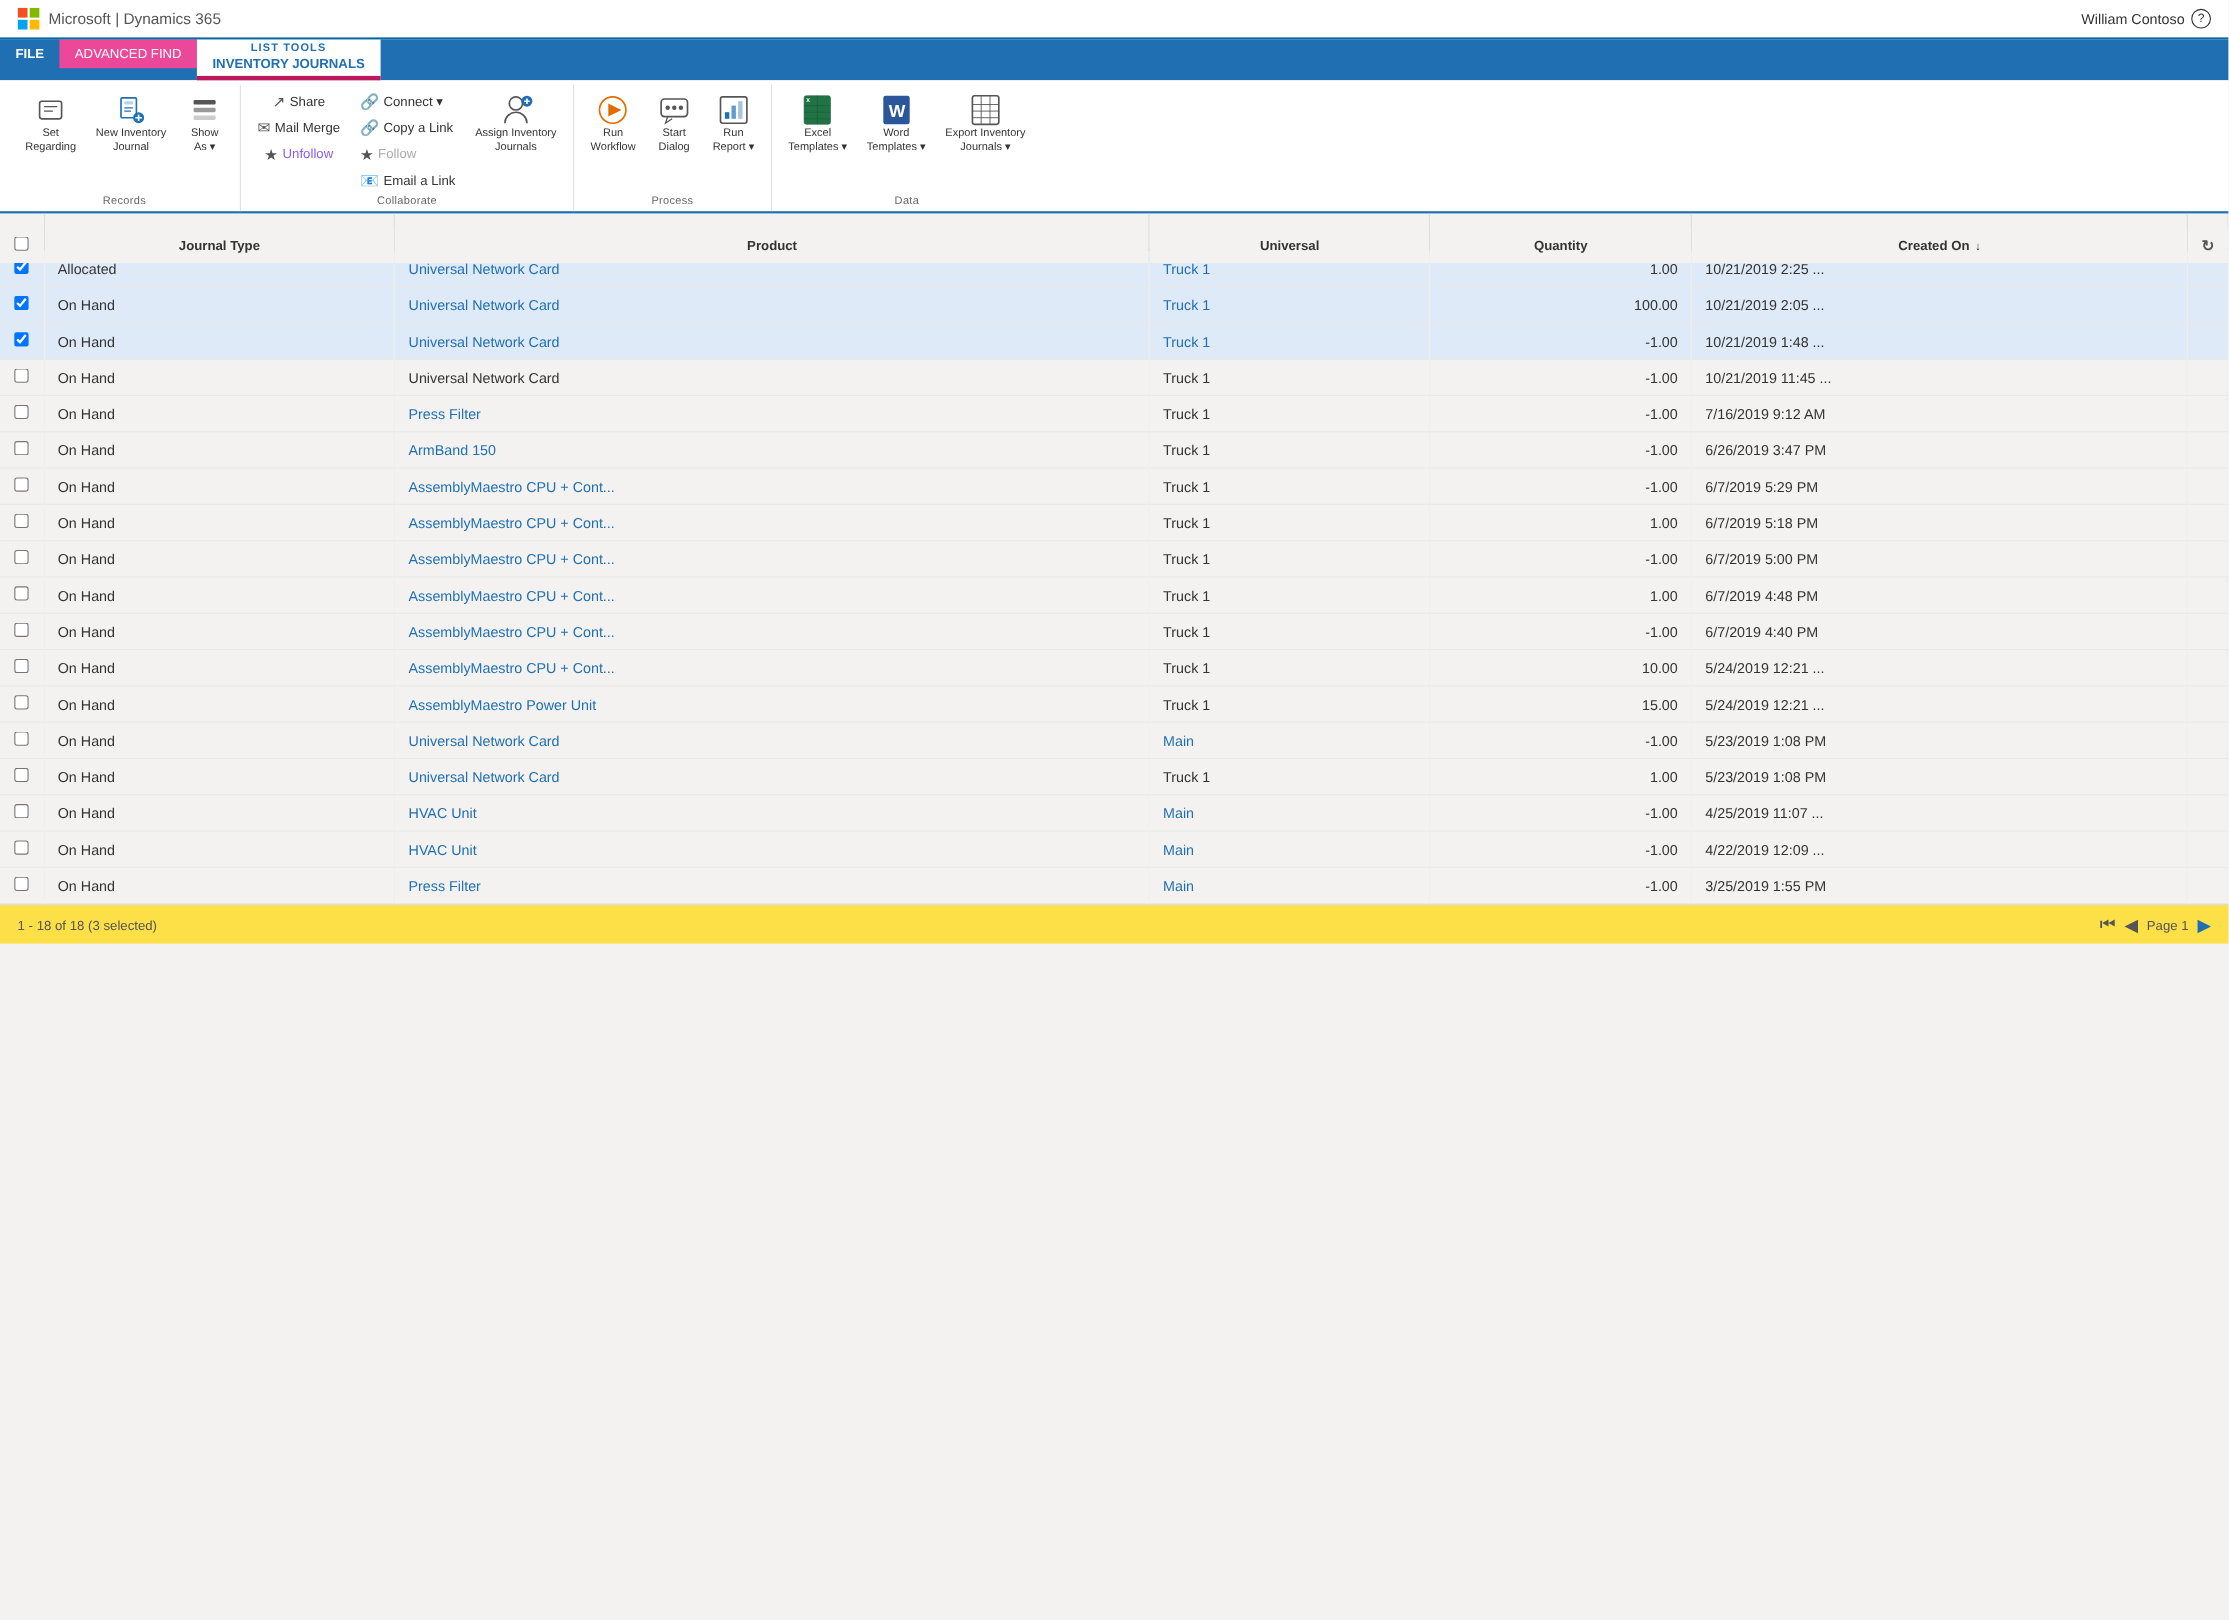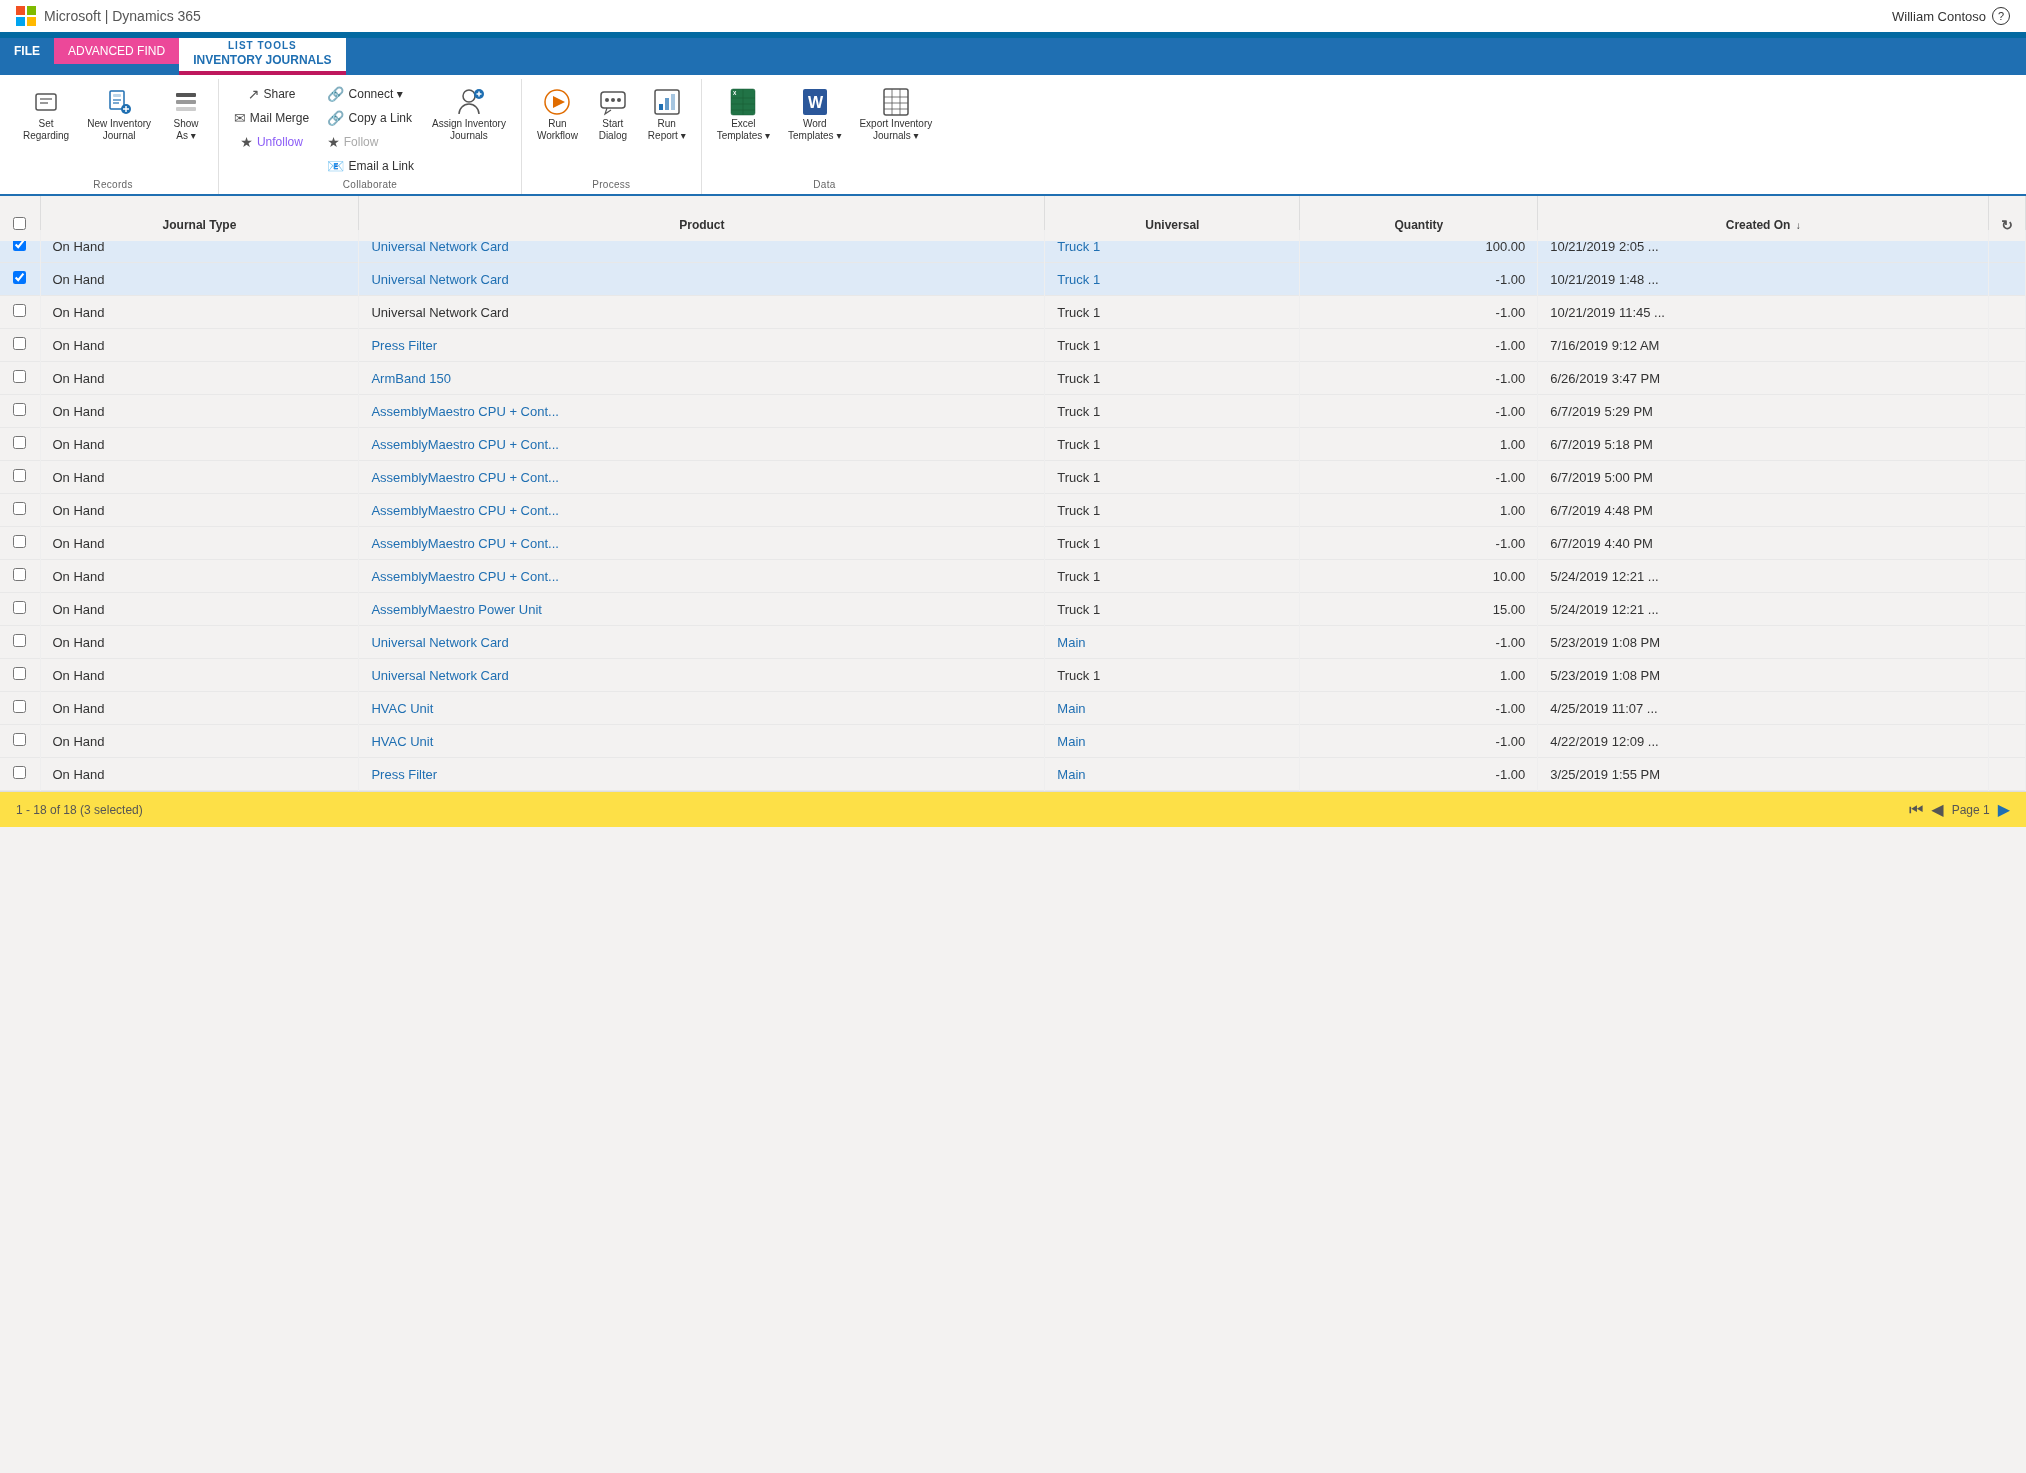--- a/index.html
+++ b/index.html
@@ -4,21 +4,21 @@
   <style>
     * { box-sizing: border-box; margin: 0; padding: 0; }
     body { font-family: 'Segoe UI', Arial, sans-serif; font-size: 13px; background: #f3f2f1; color: #333; }
 
     
     .top-bar {
       display: flex;
       align-items: center;
       justify-content: space-between;
       background: #fff;
-      border-bottom: 6px solid #0369a1;
+      border-bottom: 2px solid #0369a1;
       padding: 16px 16px;
       height: 36px;
     }
     .top-bar-brand {
       display: flex;
       align-items: center;
       gap: 8px;
       font-size: 14px;
       color: #555;
     }
@@ -394,20 +394,29 @@
         <th>Product</th>
         <th>Universal</th>
         <th>Quantity</th>
         <th>Created On <span class="sort-arrow">↓</span></th>
         <th style="width:36px;">
           <span style="cursor:pointer;font-size:14px;color:#555;">↻</span>
         </th>
       </tr>
     </thead>
     <tbody id="table-body">
+    <tr class="selected">
+          <td><input type="checkbox" checked="" style=""></td>
+          <td>Allocated</td>
+          <td><a class="link" href="#">Universal Network Card</a></td>
+          <td><a class="link" href="#">Truck 1</a></td>
+          <td style="text-align: right;">1.00</td>
+          <td>10/21/2019 2:25 ...</td>
+          <td></td>
+        </tr>
         <tr class="selected">
           <td><input type="checkbox" checked="" style=""></td>
           <td>On Hand</td>
           <td><a class="link" href="#">Universal Network Card</a></td>
           <td><a class="link" href="#">Truck 1</a></td>
           <td style="text-align: right;">100.00</td>
           <td>10/21/2019 2:05 ...</td>
           <td></td>
         </tr>
         <tr class="selected">

